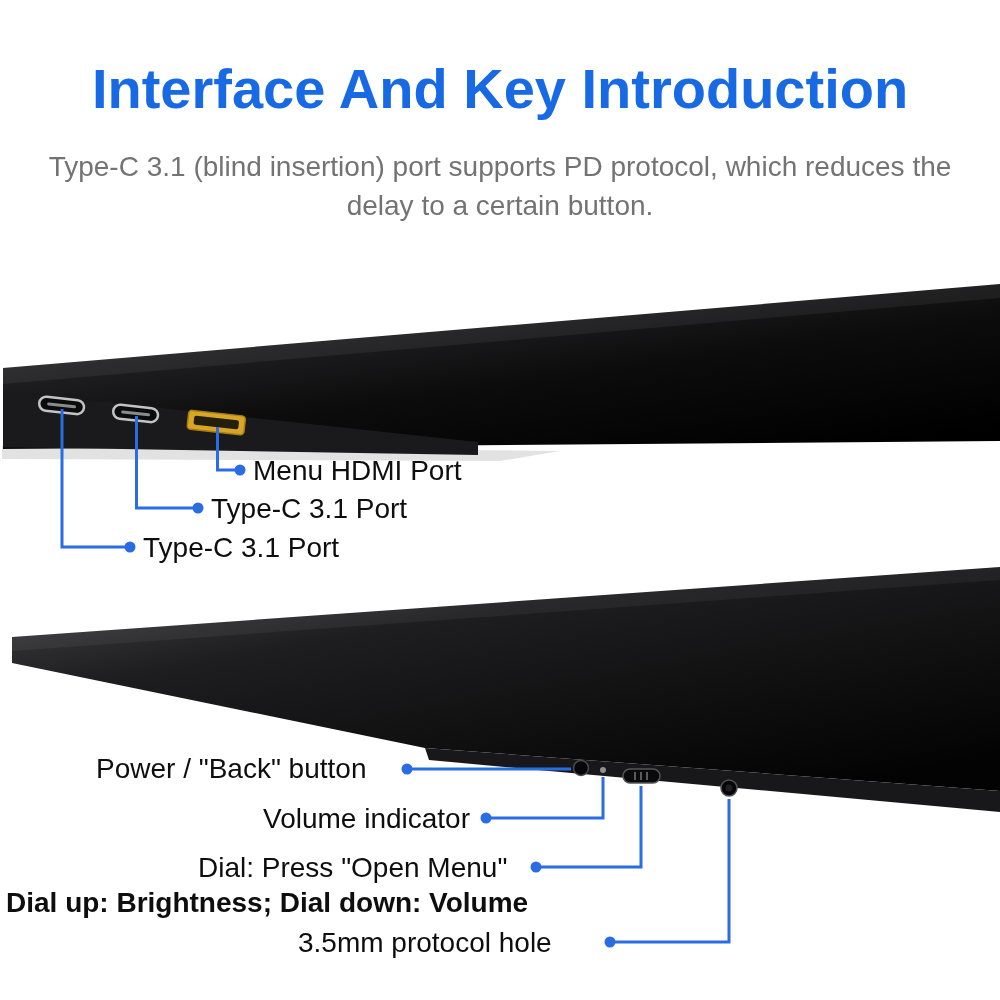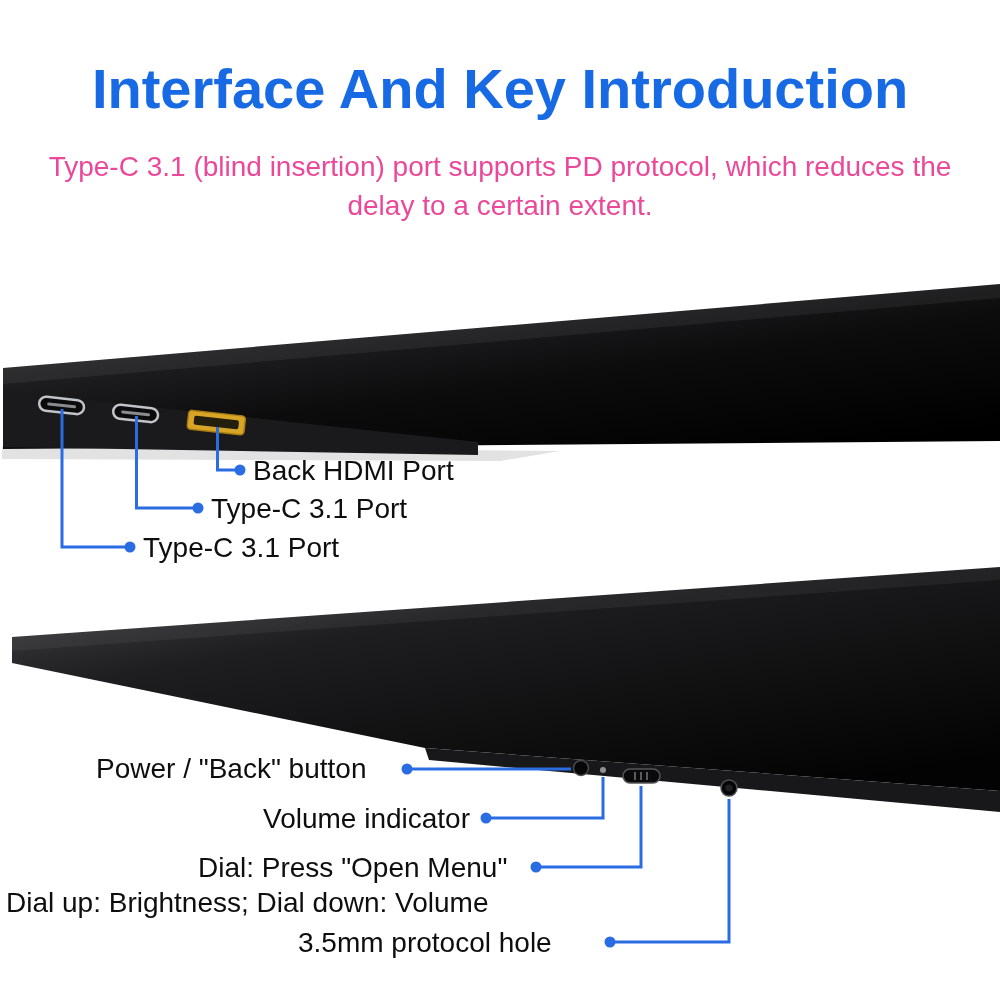--- a/index.html
+++ b/index.html
@@ -2,34 +2,34 @@
 <html><head>
 <meta charset="utf-8">
 <style>
   * { margin:0; padding:0; box-sizing:border-box; }
   html, body { background:#ffffff; }
   body { font-family:"Liberation Sans", sans-serif; }
   .canvas { position:relative; width:1000px; height:1000px; background:#ffffff; overflow:hidden; margin:0 auto; }
   .title { position:absolute; top:56px; left:0; width:100%; text-align:center;
            font-size:56px; font-weight:700; color:#176ae3; }
   .subtitle { position:absolute; top:147px; left:0; width:100%; text-align:center;
-              font-size:28px; line-height:1.4; color:#ec4899; }
+              font-size:28px; line-height:1.4; color:#737373; }
   .scene { position:absolute; left:0; top:0; }
   .callout-label { position:absolute; font-size:28px; color:#0e0e0e; white-space:nowrap; }
 </style>
 </head>
 <body>
 
 <div class="canvas">
 
   <div class="title">Interface And Key Introduction</div>
 
   <div class="subtitle">
     <span>Type-C 3.1 (blind insertion) port supports PD protocol, which reduces the</span><br>
-    <span>delay to a certain extent.</span>
+    <span>delay to a certain button.</span>
   </div>
 
   <svg class="scene" width="1000" height="1000" viewBox="0 0 1000 1000">
     <defs>
       <linearGradient id="slabA" x1="0%" y1="0%" x2="85%" y2="100%">
         <stop offset="0%" stop-color="#55555a"></stop>
         <stop offset="28%" stop-color="#232325"></stop>
         <stop offset="60%" stop-color="#0c0c0d"></stop>
         <stop offset="100%" stop-color="#000000"></stop>
       </linearGradient>
@@ -97,23 +97,23 @@
       <polyline points="614,942 729,942 729,799"></polyline>
     </g>
     <g fill="#2a6de3">
       <circle cx="407" cy="769" r="5.5"></circle>
       <circle cx="486" cy="818" r="5.5"></circle>
       <circle cx="536" cy="867" r="5.5"></circle>
       <circle cx="610" cy="942" r="5.5"></circle>
     </g>
   </svg>
 
-  <div class="callout-label" style="left:253px; top:455px;">Back HDMI Port</div>
+  <div class="callout-label" style="left:253px; top:455px;">Menu HDMI Port</div>
   <div class="callout-label" style="left:211px; top:493px;">Type-C 3.1 Port</div>
   <div class="callout-label" style="left:143px; top:532px;">Type-C 3.1 Port</div>
 
   <div class="callout-label" style="left:96px; top:753px;">Power / "Back" button</div>
   <div class="callout-label" style="left:263px; top:803px;">Volume indicator</div>
   <div class="callout-label" style="left:198px; top:852px;">Dial: Press "Open Menu"</div>
-  <div class="callout-label" style="left:6px; top:887px;">Dial up: Brightness; Dial down: Volume</div>
+  <div class="callout-label" style="left:6px; top:887px;font-weight:bold;">Dial up: Brightness; Dial down: Volume</div>
   <div class="callout-label" style="left:298px; top:927px;">3.5mm protocol hole</div>
 
 </div>
 
 </body></html>

